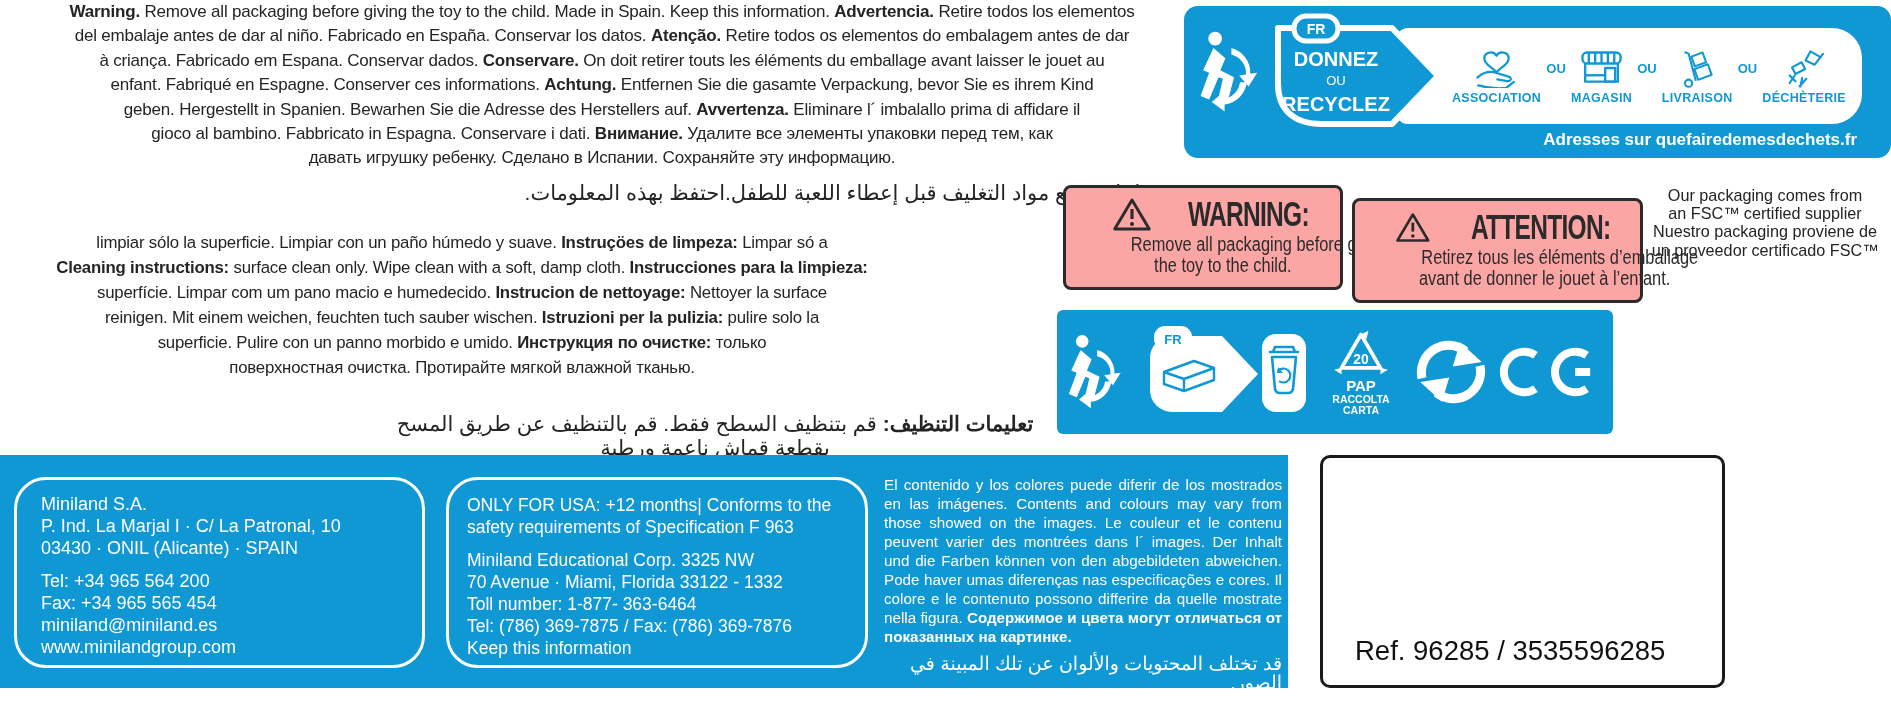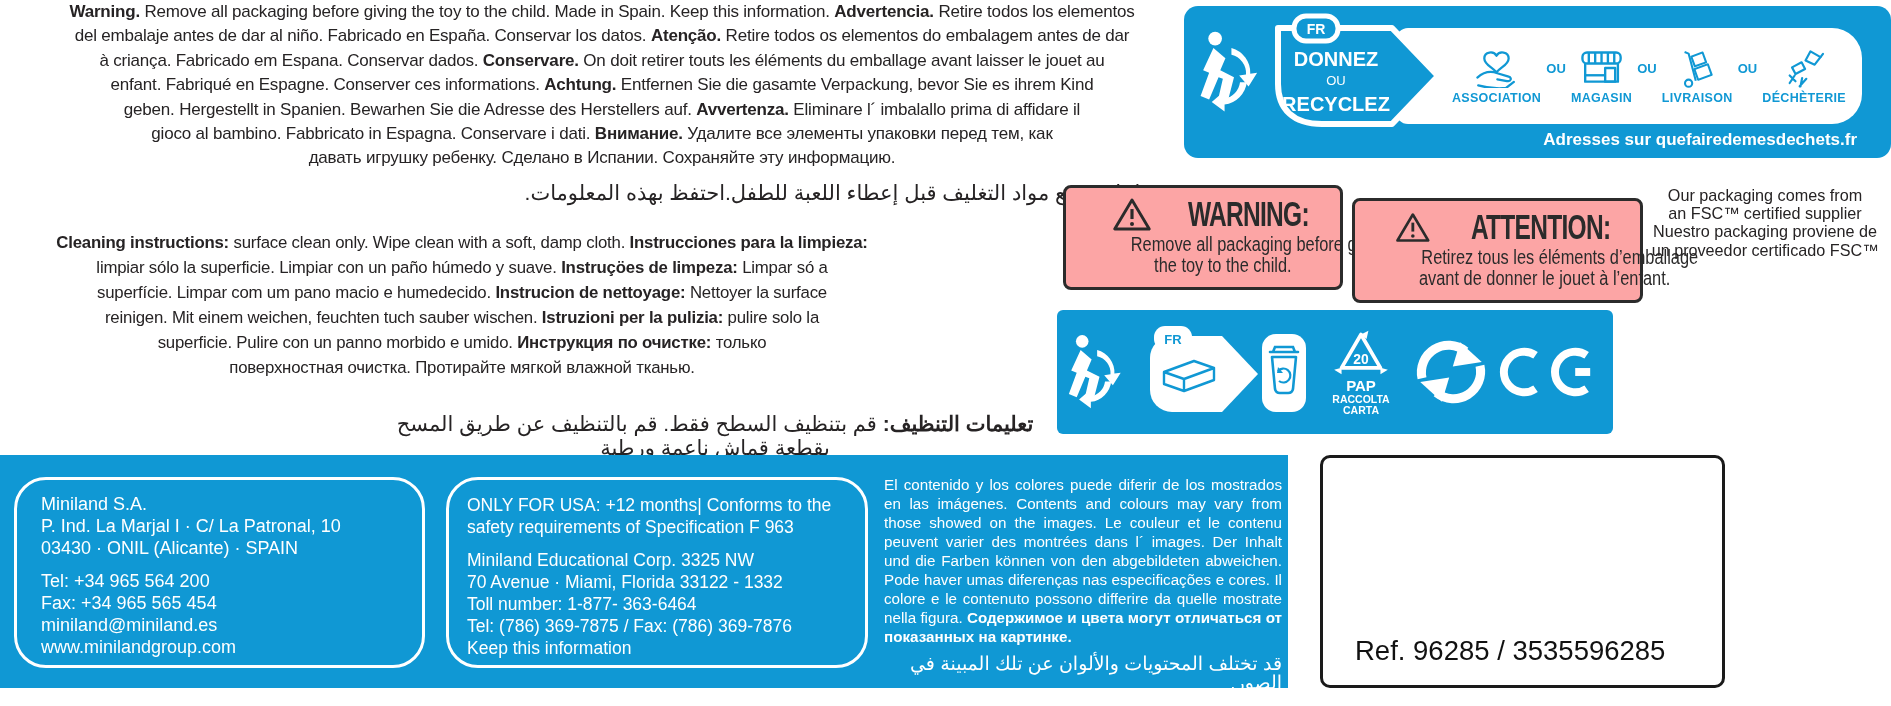--- a/index.html
+++ b/index.html
@@ -65,22 +65,22 @@
     <div class="rl"><span>del embalaje antes de dar al niño. Fabricado en España. Conservar los datos. </span><span class="b">Atenção.</span><span> Retire todos os elementos do embalagem antes de dar</span></div>
     <div class="rl"><span>à criança. Fabricado em Espana. Conservar dados. </span><span class="b">Conservare.</span><span> On doit retirer touts les éléments du emballage avant laisser le jouet au</span></div>
     <div class="rl"><span>enfant. Fabriqué en Espagne. Conserver ces informations. </span><span class="b">Achtung.</span><span> Entfernen Sie die gasamte Verpackung, bevor Sie es ihrem Kind</span></div>
     <div class="rl"><span>geben. Hergestellt in Spanien. Bewarhen Sie die Adresse des Herstellers auf. </span><span class="b">Avvertenza.</span><span> Eliminare l´ imbalallo prima di affidare il</span></div>
     <div class="rl"><span>gioco al bambino. Fabbricato in Espagna. Conservare i dati. </span><span class="b">Внимание.</span><span> Удалите все элементы упаковки перед тем, как</span></div>
     <div class="rl"><span>давать игрушку ребенку. Сделано в Испании. Сохраняйте эту информацию.</span></div>
   </div>
 <div class="abs warn-arabic"><span class="b">تحذير.</span><span> اخلع جميع مواد التغليف قبل إعطاء اللعبة للطفل.احتفظ بهذه المعلومات.</span></div>
 
 <div class="abs clean-text">
+    <div class="rl"><span>limpiar sólo la superficie. Limpiar con un paño húmedo y suave. </span><span class="b">Instruçöes de limpeza:</span><span> Limpar só a</span></div>
     <div class="rl"><span class="b">Cleaning instructions:</span><span> surface clean only. Wipe clean with a soft, damp cloth. </span><span class="b">Instrucciones para la limpieza:</span></div>
-    <div class="rl"><span>limpiar sólo la superficie. Limpiar con un paño húmedo y suave. </span><span class="b">Instruçöes de limpeza:</span><span> Limpar só a</span></div>
     <div class="rl"><span>superfície. Limpar com um pano macio e humedecido. </span><span class="b">Instrucion de nettoyage:</span><span> Nettoyer la surface</span></div>
     <div class="rl"><span>reinigen. Mit einem weichen, feuchten tuch sauber wischen. </span><span class="b">Istruzioni per la pulizia:</span><span> pulire solo la</span></div>
     <div class="rl"><span>superficie. Pulire con un panno morbido e umido. </span><span class="b">Инструкция по очистке:</span><span> только</span></div>
     <div class="rl"><span>поверхностная очистка. Протирайте мягкой влажной тканью.</span></div>
   </div>
 <div class="abs clean-arabic"><span class="b">تعليمات التنظيف:</span><span> قم بتنظيف السطح فقط. قم بالتنظيف عن طريق المسح بقطعة قماش ناعمة ورطبة</span></div>
 
 <div class="abs donnez">
   <svg class="triman" viewBox="0 0 84 100">
     <circle cx="27" cy="11" r="8" fill="currentColor"></circle>

